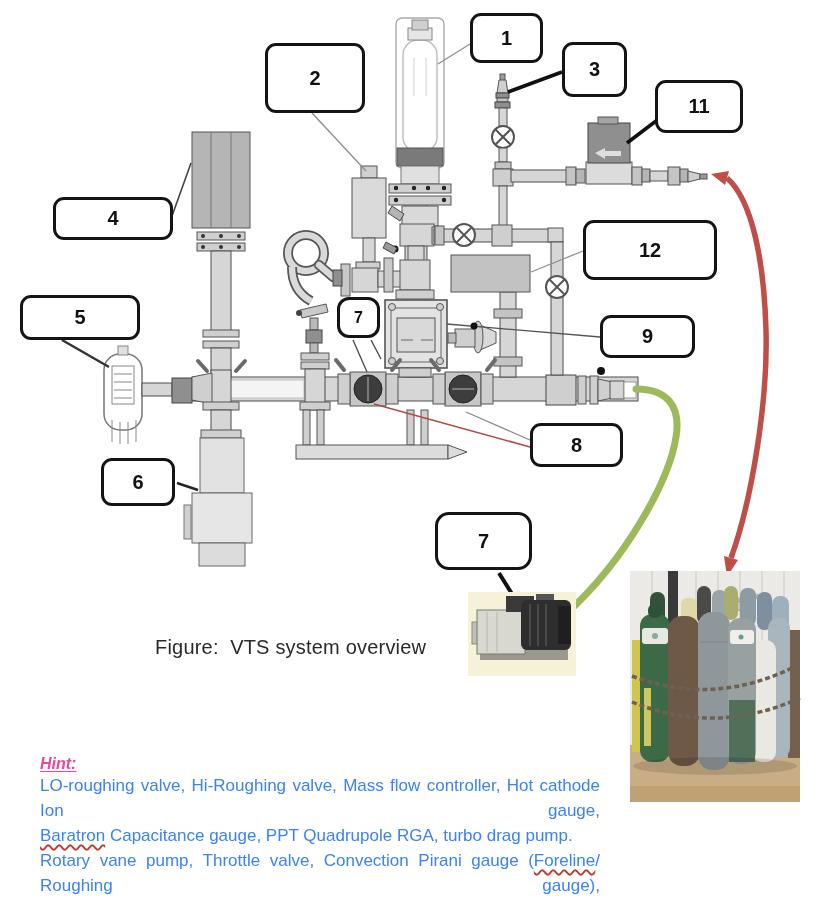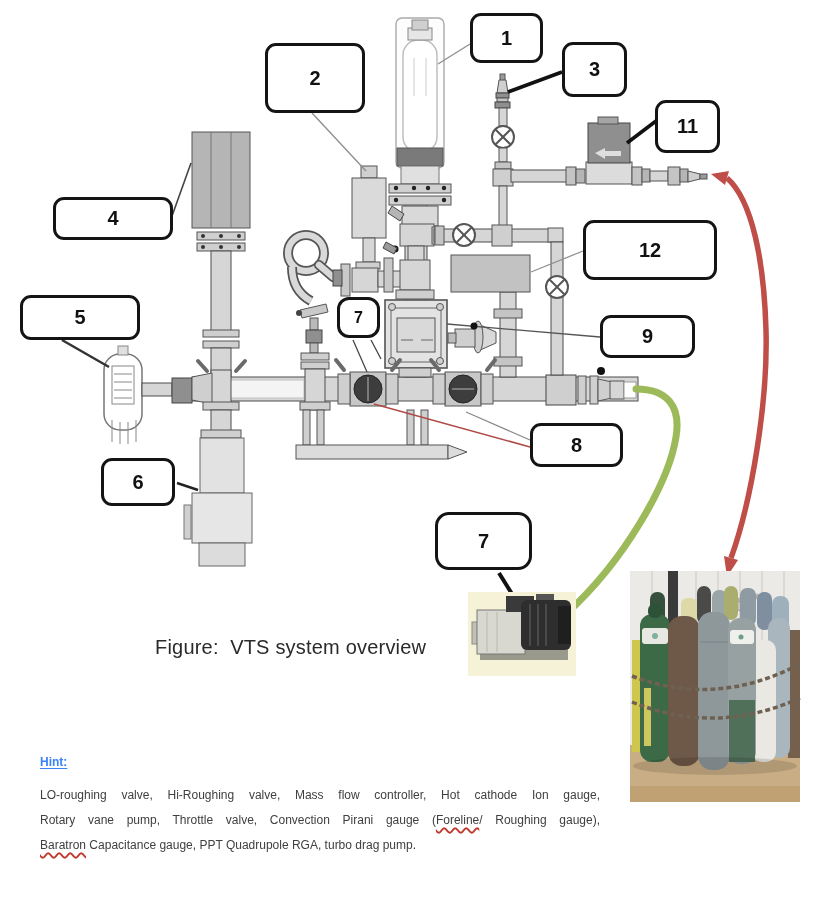--- a/index.html
+++ b/index.html
@@ -6,23 +6,23 @@
   #stage{position:relative;width:823px;height:902px;background:#ffffff;overflow:hidden;
          font-family:"Liberation Sans",sans-serif;}
   #diagram-svg{position:absolute;left:0;top:0;}
   .callout{position:absolute;background:#fff;border:3.2px solid #141414;border-radius:11px;
            display:flex;align-items:center;justify-content:center;box-sizing:border-box;
            font-weight:700;font-size:20px;color:#111;}
   .callout.small{font-size:16px;border-radius:12px;}
   #figure-caption{position:absolute;left:155px;top:636px;font-size:20px;color:#2a2a2a;
                   white-space:pre;letter-spacing:.2px;}
   #hint-block{position:absolute;left:40px;top:755px;width:560px;}
-  #hint-heading{font-size:12px;font-weight:700;color:#3b82f6;text-decoration:underline;
-                text-underline-offset:2px;}
-  #hint-body{margin-top:14px;font-size:12px;line-height:25px;color:#404040;}
+  #hint-heading{font-size:16px;font-weight:700;color:#ec4899;text-decoration:underline;
+                text-underline-offset:2px;font-style:italic;}
+  #hint-body{font-size:17px;line-height:25px;color:#3b82f6;}
   .hint-line{text-align:justify;text-align-last:justify;}
   .hint-line.last{text-align:left;text-align-last:left;}
   .misspelled{text-decoration-line:underline;text-decoration-style:wavy;
               text-decoration-color:#c0392b;text-decoration-thickness:1.5px;
               text-underline-offset:3px;}
 </style>
 </head>
 <body>
 
 <div id="stage">
@@ -347,21 +347,21 @@
 
 <div class="callout" style="left:470px;top:13px;width:73px;height:50px">
   <span>1</span>
 </div>
 <div class="callout" style="left:265px;top:43px;width:100px;height:70px">
   <span>2</span>
 </div>
 <div class="callout" style="left:562px;top:42px;width:65px;height:55px">
   <span>3</span>
 </div>
-<div class="callout" style="left:655px;top:100px;width:65px;height:53px">
+<div class="callout" style="left:655px;top:80px;width:88px;height:53px">
   <span>11</span>
 </div>
 <div class="callout" style="left:53px;top:197px;width:120px;height:43px">
   <span>4</span>
 </div>
 <div class="callout" style="left:583px;top:220px;width:134px;height:60px">
   <span>12</span>
 </div>
 <div class="callout" style="left:20px;top:295px;width:120px;height:45px">
   <span>5</span>
@@ -383,22 +383,22 @@
 </div>
 
 <div id="figure-caption">Figure:  VTS system overview</div>
 
 <div id="hint-block">
   <div id="hint-heading">Hint:</div>
   <div id="hint-body">
     <div class="hint-line">
       <span>LO-roughing valve, Hi-Roughing valve, Mass flow controller, Hot cathode Ion gauge,</span>
     </div>
+    <div class="hint-line last">
+      <span class="misspelled">Baratron</span><span> Capacitance gauge, PPT Quadrupole RGA, turbo drag pump.</span>
+    </div>
     <div class="hint-line">
       <span>Rotary vane pump, Throttle valve, Convection Pirani gauge (</span><span class="misspelled">Foreline</span><span>/ Roughing gauge),</span>
     </div>
-    <div class="hint-line last">
-      <span class="misspelled">Baratron</span><span> Capacitance gauge, PPT Quadrupole RGA, turbo drag pump.</span>
-    </div>
   </div>
 </div>
 
 </div>
 
 </body></html>

